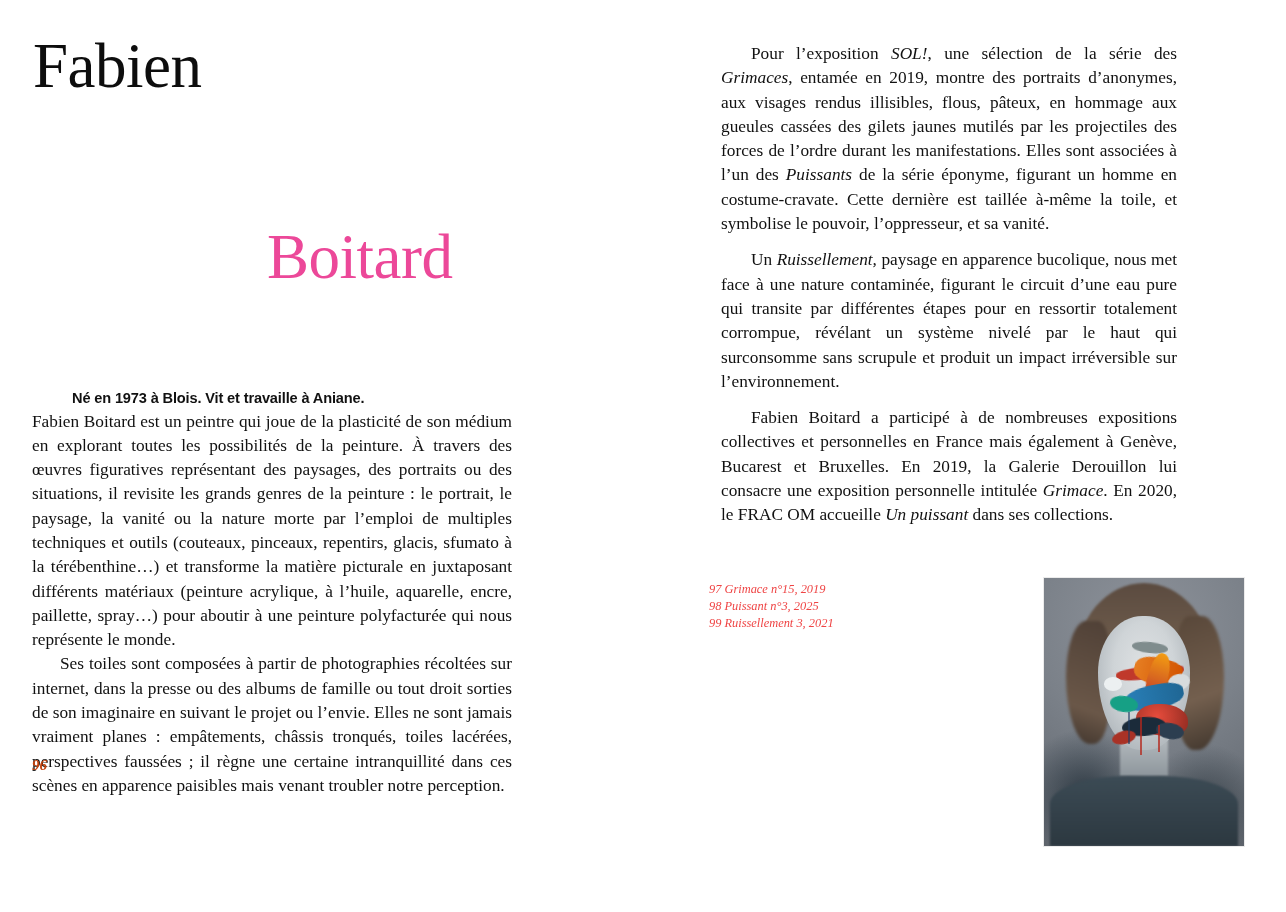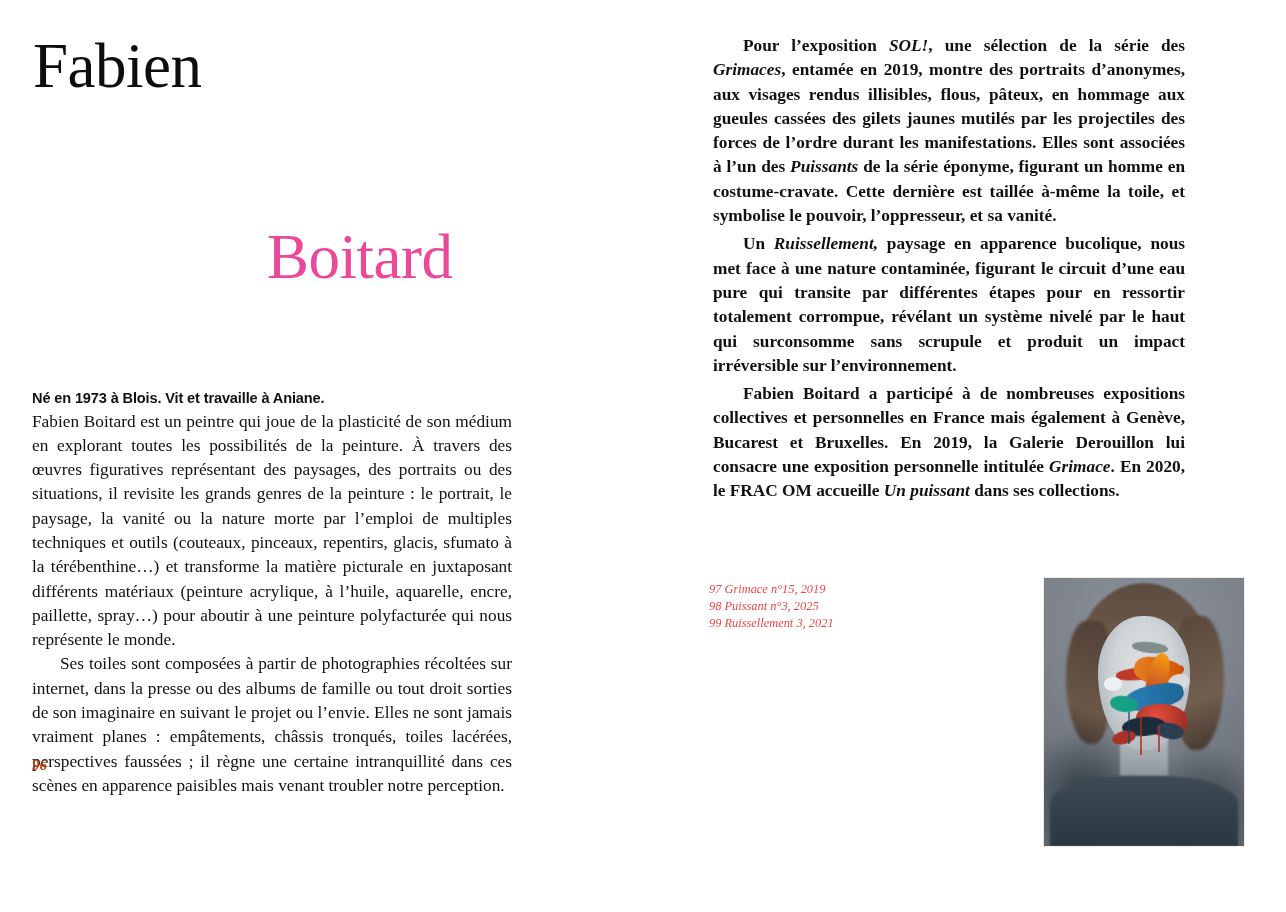--- a/index.html
+++ b/index.html
@@ -58,20 +58,21 @@
     text-justify: inter-word;
     hyphens: auto;
   }
   .bio-lead {
     font-family: "Liberation Sans", sans-serif;
     font-weight: bold;
     font-size: 14.6px;
     letter-spacing: -0.15px;
     display: block;
     margin-bottom: 1px;
+    margin-left: 40px;
   }
   .bio-para {
     margin: 0;
     text-align: justify;
   }
   .bio-para.indent {
     text-indent: 28px;
   }
   .folio {
     position: absolute;
@@ -94,24 +95,23 @@
     position: absolute;
     left: 66px;
     top: 30px;
     width: 480px;
     font-size: 17.3px;
     line-height: 1.405;
     text-align: justify;
     hyphens: auto;
   }
   .col-right p {
-    margin: 4px;
+    margin: 12px;
     text-indent: 30px;
     text-align: justify;
-    font-weight: bold;
   }
   .captions {
     position: absolute;
     left: 66px;
     top: 581px;
     width: 330px;
     font-family: "Liberation Serif", serif;
     font-style: italic;
     font-size: 12.4px;
     line-height: 1.38;

